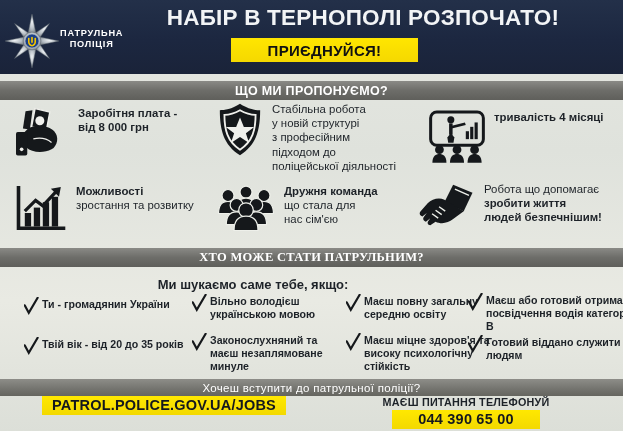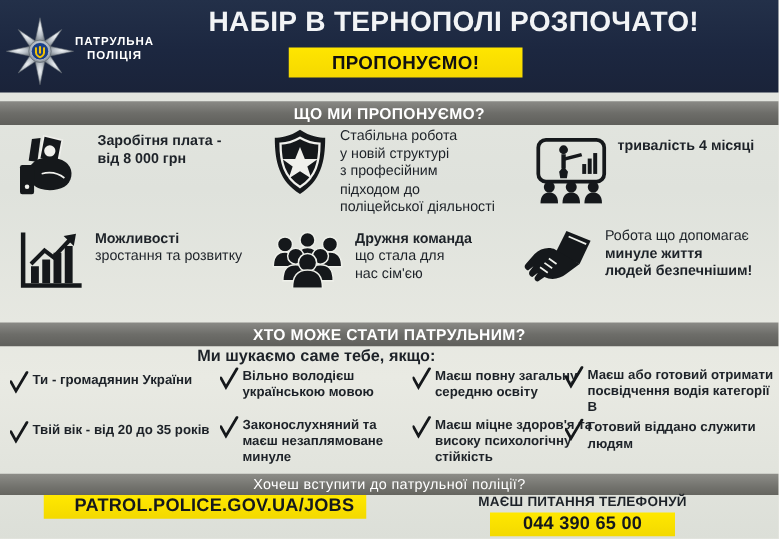--- a/index.html
+++ b/index.html
@@ -50,21 +50,21 @@
 
   
   .band {
     position:absolute; left:0; width:623px; height:19px;
     background:linear-gradient(180deg,#8a8a86 0%,#6d6d69 50%,#5f5f5b 100%);
     color:#fff; font-size:12.5px; font-weight:bold;
     display:flex; align-items:center; justify-content:center;
     letter-spacing:.3px;
   }
   #band-offer { top:81px; }
-  #band-who   { top:258px; }
+  #band-who   { top:248px;font-family:Liberation Serif, serif; }
   #band-join  { top:379px; height:17px; font-size:11.5px; font-weight:normal;
                 background:linear-gradient(180deg,#8d8d88 0%,#73736e 60%,#65655f 100%); }
 
   
   .offers {
     position:absolute; left:0; top:100px; width:623px; height:157px;border-radius:30px;
   }
   .offer {
     position:absolute; display:flex; align-items:flex-start; gap:8px;
   }
@@ -81,21 +81,21 @@
   #offer-4 { left:14px;  top:84px; width:200px; }
   #offer-5 { left:216px; top:84px; width:200px; }
   #offer-6 { left:418px; top:82px; width:205px; }
 
   
   .req-lead {
     position:absolute; left:0; top:277px; width:506px;
     text-align:center; color:#1d2228;
     font-size:13px; font-weight:bold;
   }
-  .reqs { position:absolute; left:0; top:294px; width:605px; height:82px;padding-left:24px; }
+  .reqs { position:absolute; left:16px; top:294px; width:605px; height:82px;padding-left:24px; }
   .req { position:absolute; display:flex; align-items:flex-start; gap:3px; }
   .req .tick { flex:0 0 auto; margin-top:-1px; }
   .req .rtxt { color:#1d2228; font-size:10.6px; line-height:13.2px; font-weight:bold; }
 
   #req-1 { left:8px;   top:4px;  width:160px; }
   #req-2 { left:176px; top:1px;  width:148px; }
   #req-3 { left:330px; top:1px;  width:146px; }
   #req-4 { left:452px; top:0px;  width:168px; }
   #req-5 { left:8px;   top:44px; width:170px; }
   #req-6 { left:176px; top:40px; width:150px; }
@@ -108,21 +108,21 @@
   #fcol-left  { left:14px;  top:0; width:300px; }
   #fcol-right { left:316px; top:0; width:300px; }
   .fcap {
     color:#1d2228; font-size:10.8px; font-weight:bold; letter-spacing:.2px;
     margin-bottom:2px;
   }
   .fval {
     display:inline-block;
     background:linear-gradient(180deg,#ffe800 0%,#f3d900 100%);
     color:#14181d; font-size:14.5px; font-weight:bold;
-    padding:1px 10px 2px 25px; letter-spacing:.2px;
+    padding:1px 10px 2px 10px; letter-spacing:.2px;
   }
   #fval-phone { padding-left:26px; padding-right:26px; }
   .icon svg { display:block; }
 </style>
 </head>
 <body>
 
 <div class="poster">
 
   <div class="header">
@@ -161,21 +161,21 @@
         </svg>
       </div>
       <div class="badge-cap">
         <span>ПАТРУЛЬНА</span><br>
         <span>ПОЛІЦІЯ</span>
       </div>
     </div>
 
     <div class="title">НАБІР В ТЕРНОПОЛІ РОЗПОЧАТО!</div>
 
-    <div class="join-btn">ПРОПОНУЄМО!</div>
+    <div class="join-btn">ПРИЄДНУЙСЯ!</div>
   </div>
 
   <div class="band" id="band-offer">ЩО МИ ПРОПОНУЄМО?</div>
 
   <div class="offers">
 
     <div class="offer" id="offer-1">
       <span class="icon">
         <svg viewBox="0 0 64 60" width="56" height="52">
           <g fill="#15181b">
@@ -297,21 +297,21 @@
             <path d="M30,20 C24,17 16,19 11,24 L3,33 C1,35 2,38 5,39 L10,35
                      L7,39 C5,41 6,44 9,45 L14,41 L12,44 C10,46 11,49 14,49
                      L20,45 C26,48 34,47 40,42 L52,33 Z"></path>
             <path d="M16,36 l7,5 M20,32 l7,5 M24,28 l7,5" stroke="#eef0ea" stroke-width="1.6"></path>
             <path d="M42,8 L58,15" stroke="#eef0ea" stroke-width="1.6"></path>
           </g>
         </svg>
       </span>
       <span class="txt">
         <span>Робота що допомагає</span>
-        <b class="l2">минуле життя</b>
+        <b class="l2">зробити життя</b>
         <b class="l2">людей безпечнішим!</b>
       </span>
     </div>
   </div>
 
   <div class="band" id="band-who">ХТО МОЖЕ СТАТИ ПАТРУЛЬНИМ?</div>
 
   <div class="req-lead">Ми шукаємо саме тебе, якщо:</div>
 
   <div class="reqs">

